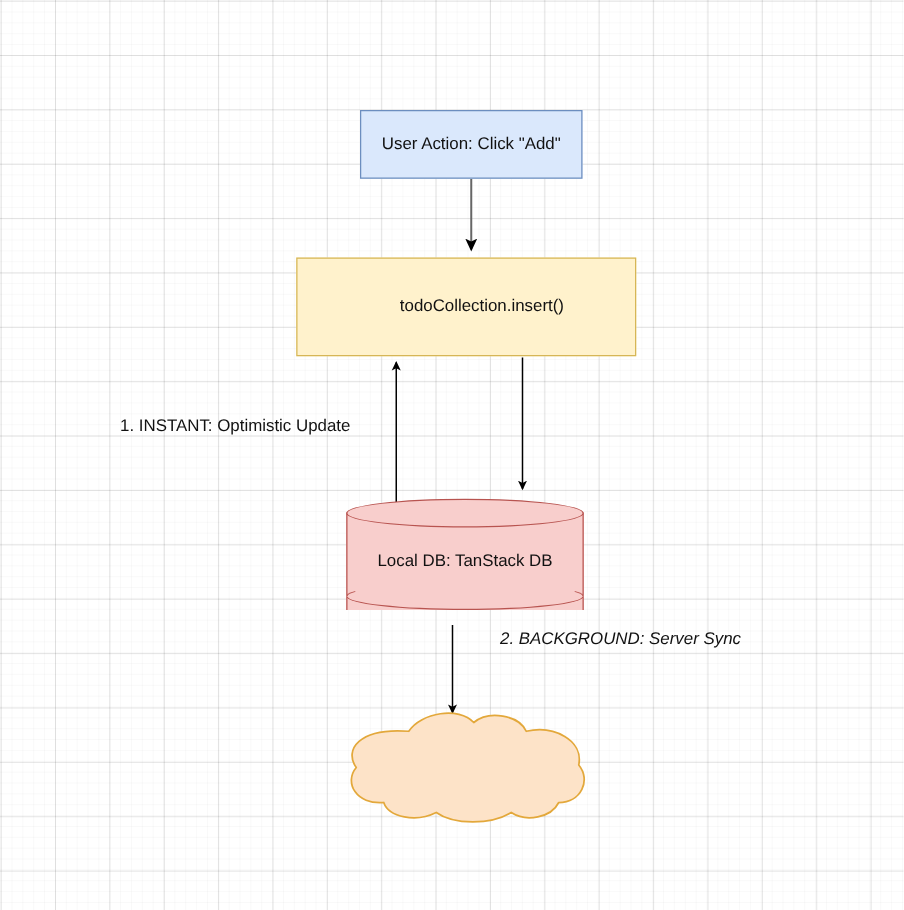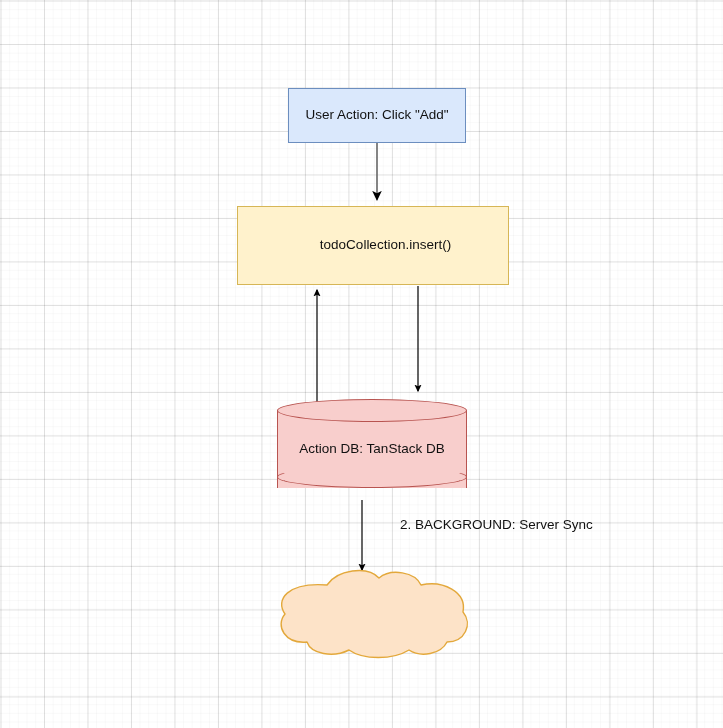--- a/index.html
+++ b/index.html
@@ -143,21 +143,22 @@
     font-size: 13.5px;
     white-space: nowrap;
     background: transparent;
   }
   #label-instant {
     left: 96px;
     top: 333px;
   }
   #label-background {
     left: 400px;
-    top: 517px;
+    top: 503px;
+    font-style: italic;
   }
 </style>
 </head>
 <body>
 
 <div id="canvas">
 
   <svg id="edges" viewBox="0 0 723 728" xmlns="http://www.w3.org/2000/svg">
     <defs>
       <marker id="arrowhead" markerWidth="7" markerHeight="7" refX="5.4" refY="3.2" orient="auto" markerUnits="strokeWidth">
@@ -188,38 +189,41 @@
 
   <div class="node node-rect" id="node-insert">
     <span>todoCollection.insert()</span>
   </div>
 
   <div class="node" id="node-localdb">
     <div class="cyl-body"></div>
     <div class="cyl-bottom"></div>
     <div class="cyl-top"></div>
     <div class="cyl-label">
-      <span>Action DB: TanStack DB</span>
+      <span>Local DB: TanStack DB</span>
     </div>
   </div>
 
   <div class="node" id="node-cloud">
     <svg viewBox="0 0 196 90" xmlns="http://www.w3.org/2000/svg">
       <path d="M52,17
                C62,2 92,-3 104,10
                C116,0 140,4 146,17
                C168,12 192,24 188,44
                C198,56 190,74 172,74
                C166,86 146,90 134,82
                C118,92 88,92 74,82
                C58,90 36,86 32,74
                C10,76 0,58 10,46
                C0,32 12,14 52,17 Z" fill="#fde3c8" stroke="#e3a83b" stroke-width="1.4" stroke-linejoin="round"></path>
     </svg>
 
   </div>
 
+  <div class="edge-label" id="label-instant">
+    <span>1. INSTANT: Optimistic Update</span>
+  </div>
 
   <div class="edge-label" id="label-background">
     <span>2. BACKGROUND: Server Sync</span>
   </div>
 
 </div>
 
 </body></html>

